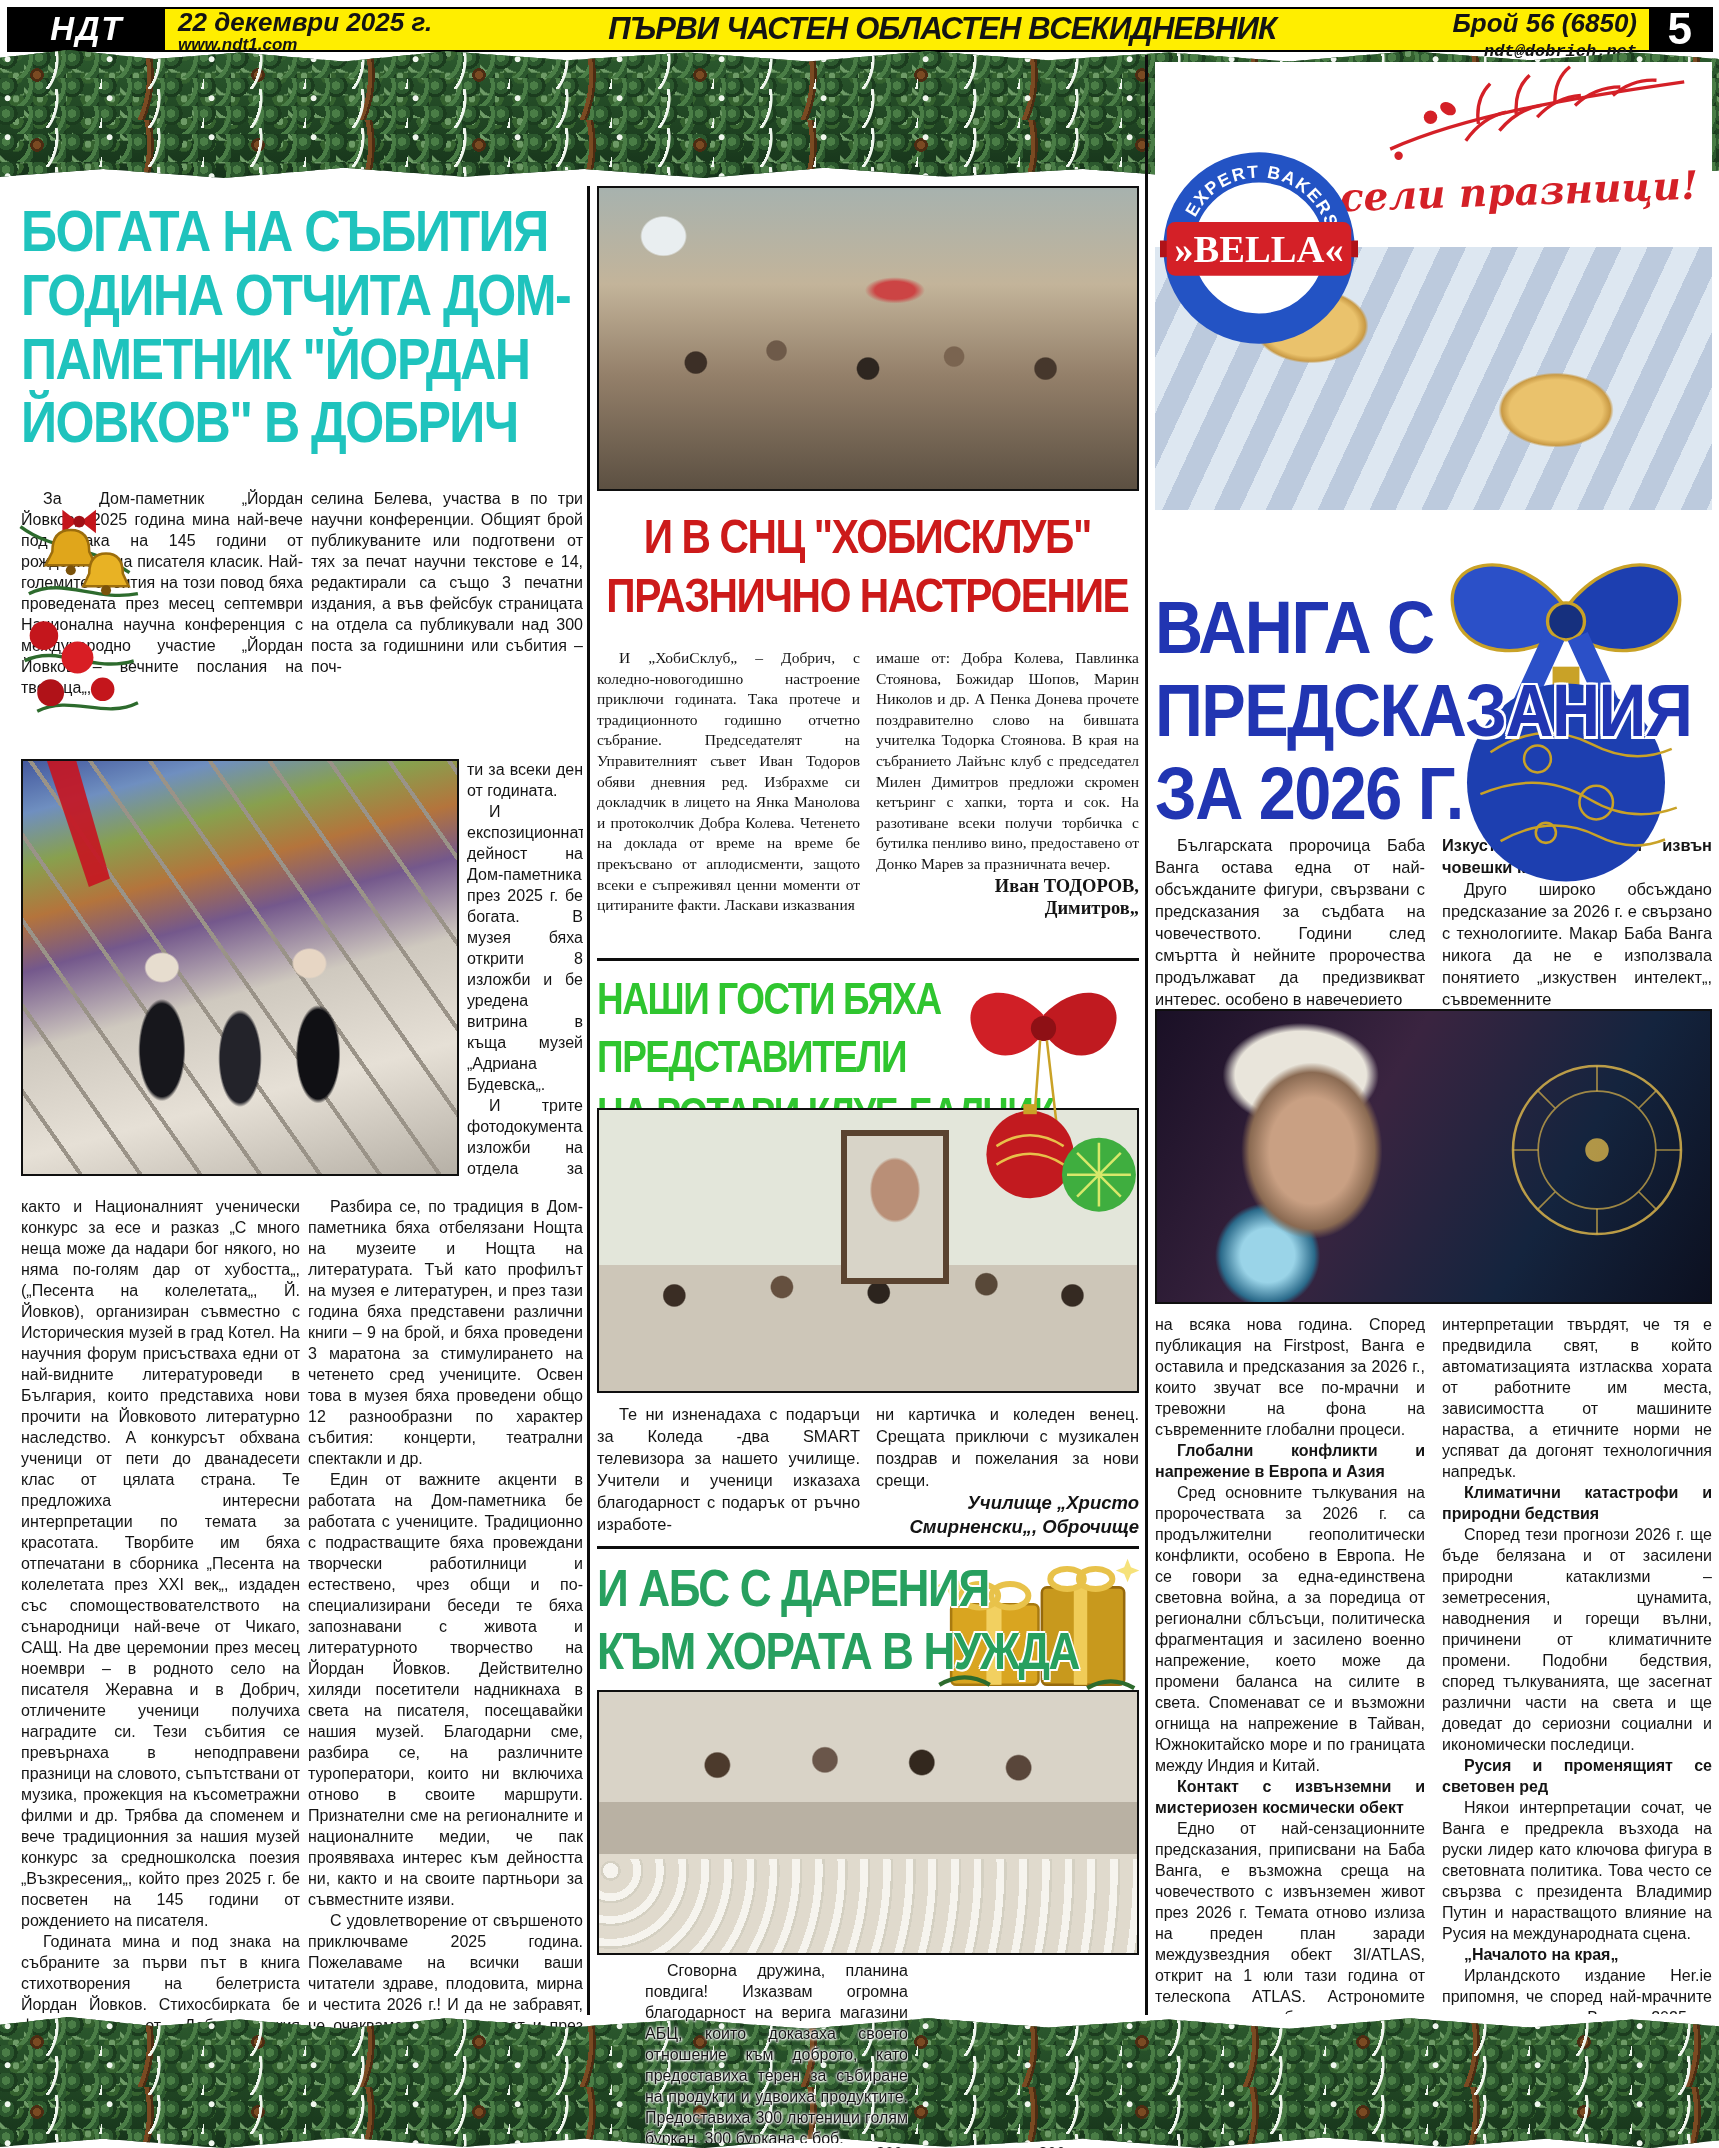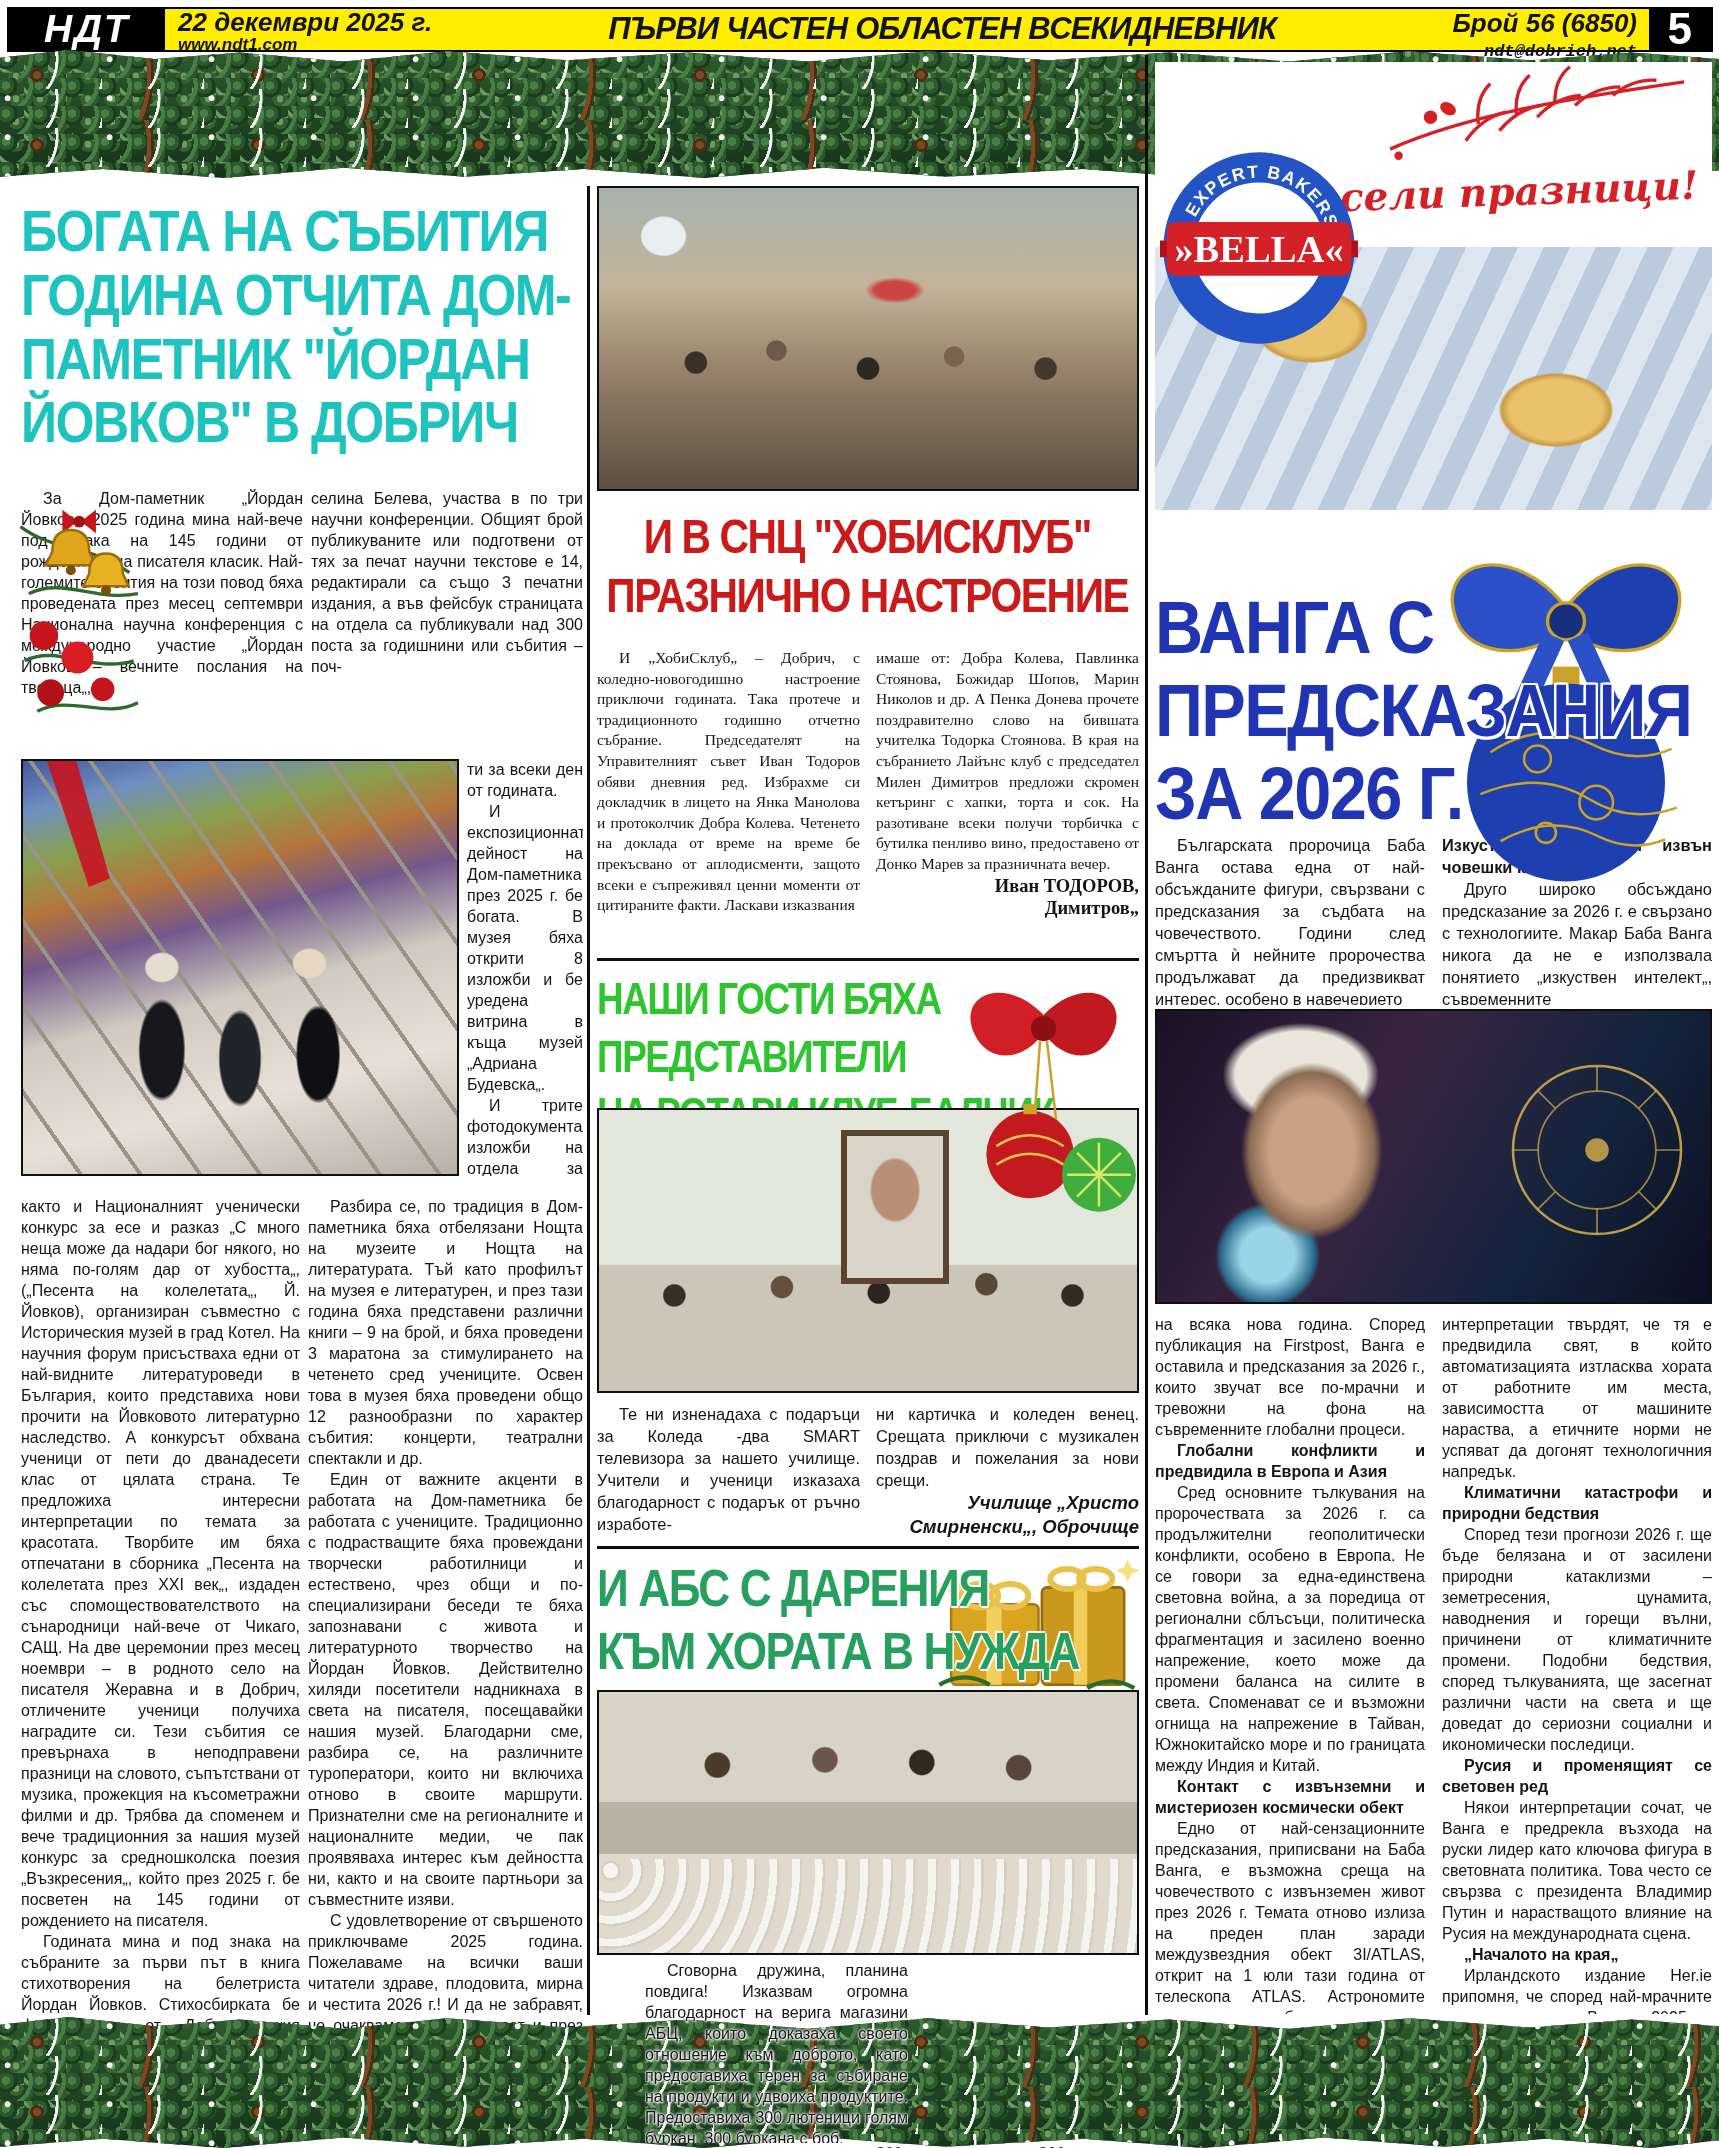--- a/index.html
+++ b/index.html
@@ -3,21 +3,21 @@
 <meta charset="utf-8">
 <style>
   html,body{margin:0;padding:0;background:#6d6d6d;}
   #page{position:relative;width:1719px;height:2148px;background:#fff;
         font-family:"Liberation Sans",sans-serif;color:#141414;overflow:hidden;}
   .abs{position:absolute;}
   
   .masthead{position:absolute;left:6.7px;top:6.7px;width:1706px;height:45px;background:#ffee00;
             border:2.5px solid #000;box-sizing:border-box;display:flex;align-items:stretch;}
   .ndt-box{background:#000;color:#fff;width:156px;display:flex;align-items:center;justify-content:center;
-           font-weight:800;font-style:italic;font-size:39px;letter-spacing:1.7px;}
+           font-weight:800;font-style:italic;font-size:33px;letter-spacing:1.7px;}
   .date-wrap{padding:0.8px 0 0 13.4px;line-height:1;}
   .date-line{font-weight:800;font-style:italic;font-size:26px;}
   .site-line{font-weight:800;font-style:italic;font-size:17px;margin-top:0.8px;}
   .slogan{flex:1;display:flex;align-items:center;justify-content:center;
           font-weight:800;font-style:italic;font-size:31px;letter-spacing:-0.8px;}
   .issue-wrap{padding:1.7px 11.7px 0 0;text-align:right;line-height:1;}
   .issue-line{font-weight:800;font-style:italic;font-size:26px;}
   .email-line{font-weight:800;font-style:italic;font-size:17px;margin-top:7px;font-family:Liberation Mono, monospace;}
   .page-box{background:#000;color:#fff;width:62px;display:flex;align-items:center;justify-content:center;
             font-weight:800;font-size:44px;}
@@ -352,21 +352,21 @@
       <circle cx="125" cy="125" r="70" fill="none" stroke="#d8b34a" stroke-width="2" opacity=".7"></circle>
       <g stroke="#d8b34a" stroke-width="2" opacity=".7">
         <path d="M125 25 V55 M125 195 V225 M25 125 H55 M195 125 H225 M55 55 l20 20 M195 55 l-20 20 M55 195 l20 -20 M195 195 l-20 -20"></path>
       </g>
       <circle cx="125" cy="125" r="14" fill="#d8b34a" opacity=".8"></circle>
     </svg>
   </div>
 
   <div class="col t19" style="left:1155px;top:1314px;width:270px;height:700px;">
     <p class="noind">на всяка нова година. Според публикация на Firstpost, Ванга е оставила и предсказания за 2026 г., които звучат все по-мрачни и тревожни на фона на съвременните глобални процеси.</p>
-    <p class="subhead">Глобални конфликти и предвидила в Европа и Азия</p>
+    <p class="subhead">Глобални конфликти и напрежение в Европа и Азия</p>
     <p>Сред основните тълкувания на пророчествата за 2026 г. са продължителни геополитически конфликти, особено в Европа. Не се говори за една-единствена световна война, а за поредица от регионални сблъсъци, политическа фрагментация и засилено военно напрежение, което може да промени баланса на силите в света. Споменават се и възможни огнища на напрежение в Тайван, Южнокитайско море и по границата между Индия и Китай.</p>
     <p class="subhead">Контакт с извънземни и мистериозен космически обект</p>
     <p>Едно от най-сензационните предсказания, приписвани на Баба Ванга, е възможна среща на човечеството с извънземен живот през 2026 г. Темата отново излиза на преден план заради междузвездния обект 3I/ATLAS, открит на 1 юли тази година от телескопа ATLAS. Астрономите потвърдиха, че обектът идва извън Слънчевата система заради необичайната си хиперболична орбита. Според спекулативните тълкувания той може да навлезе в земната атмосфера през ноември 2026 г., което подхранва слуховете за възможен контакт с извънземен произход.</p>
   </div>
   <div class="col t19" style="left:1442px;top:1314px;width:270px;height:700px;">
     <p class="noind">интерпретации твърдят, че тя е предвидила свят, в който автоматизацията изтласква хората от работните им места, зависимостта от машините нараства, а етичните норми не успяват да догонят технологичния напредък.</p>
     <p class="subhead">Климатични катастрофи и природни бедствия</p>
     <p>Според тези прогнози 2026 г. ще бъде белязана и от засилени природни катаклизми – земетресения, цунамита, наводнения и горещи вълни, причинени от климатичните промени. Подобни бедствия, според тълкуванията, ще засегнат различни части на света и ще доведат до сериозни социални и икономически последици.</p>
     <p class="subhead">Русия и променящият се световен ред</p>
     <p>Някои интерпретации сочат, че Ванга е предрекла възхода на руски лидер като ключова фигура в световната политика. Това често се свързва с президента Владимир Путин и нарастващото влияние на Русия на международната сцена.</p>

